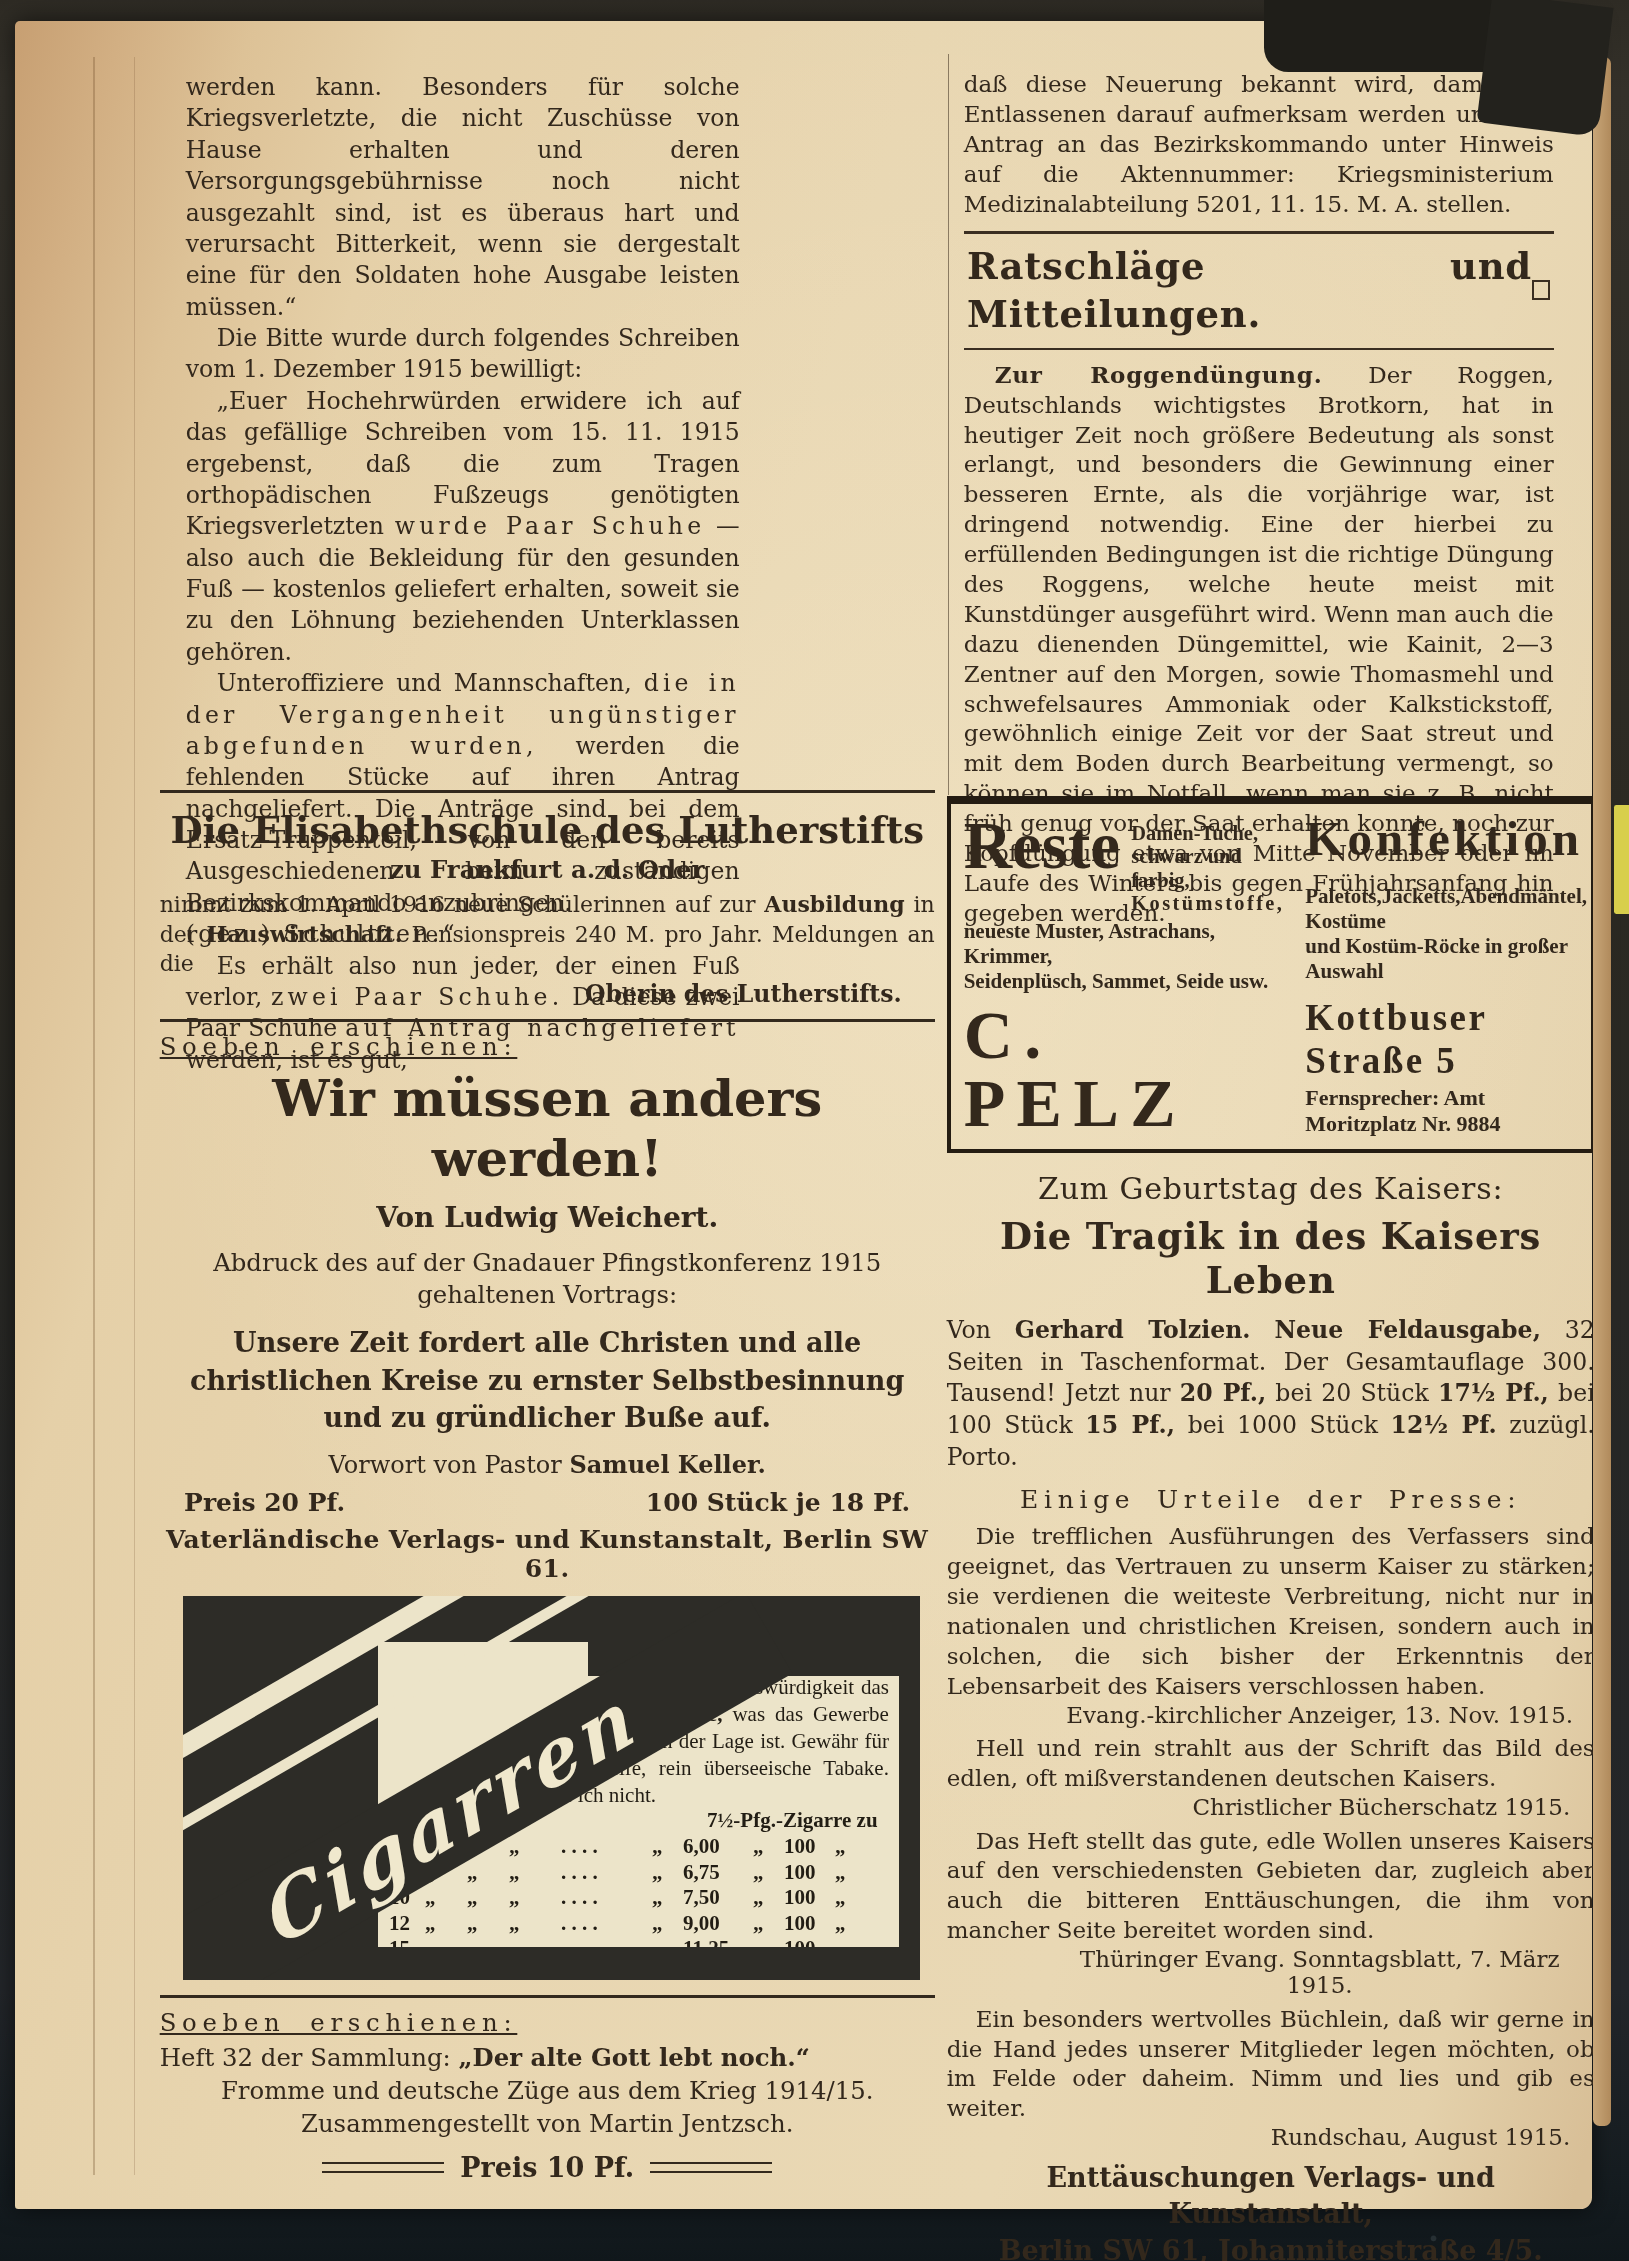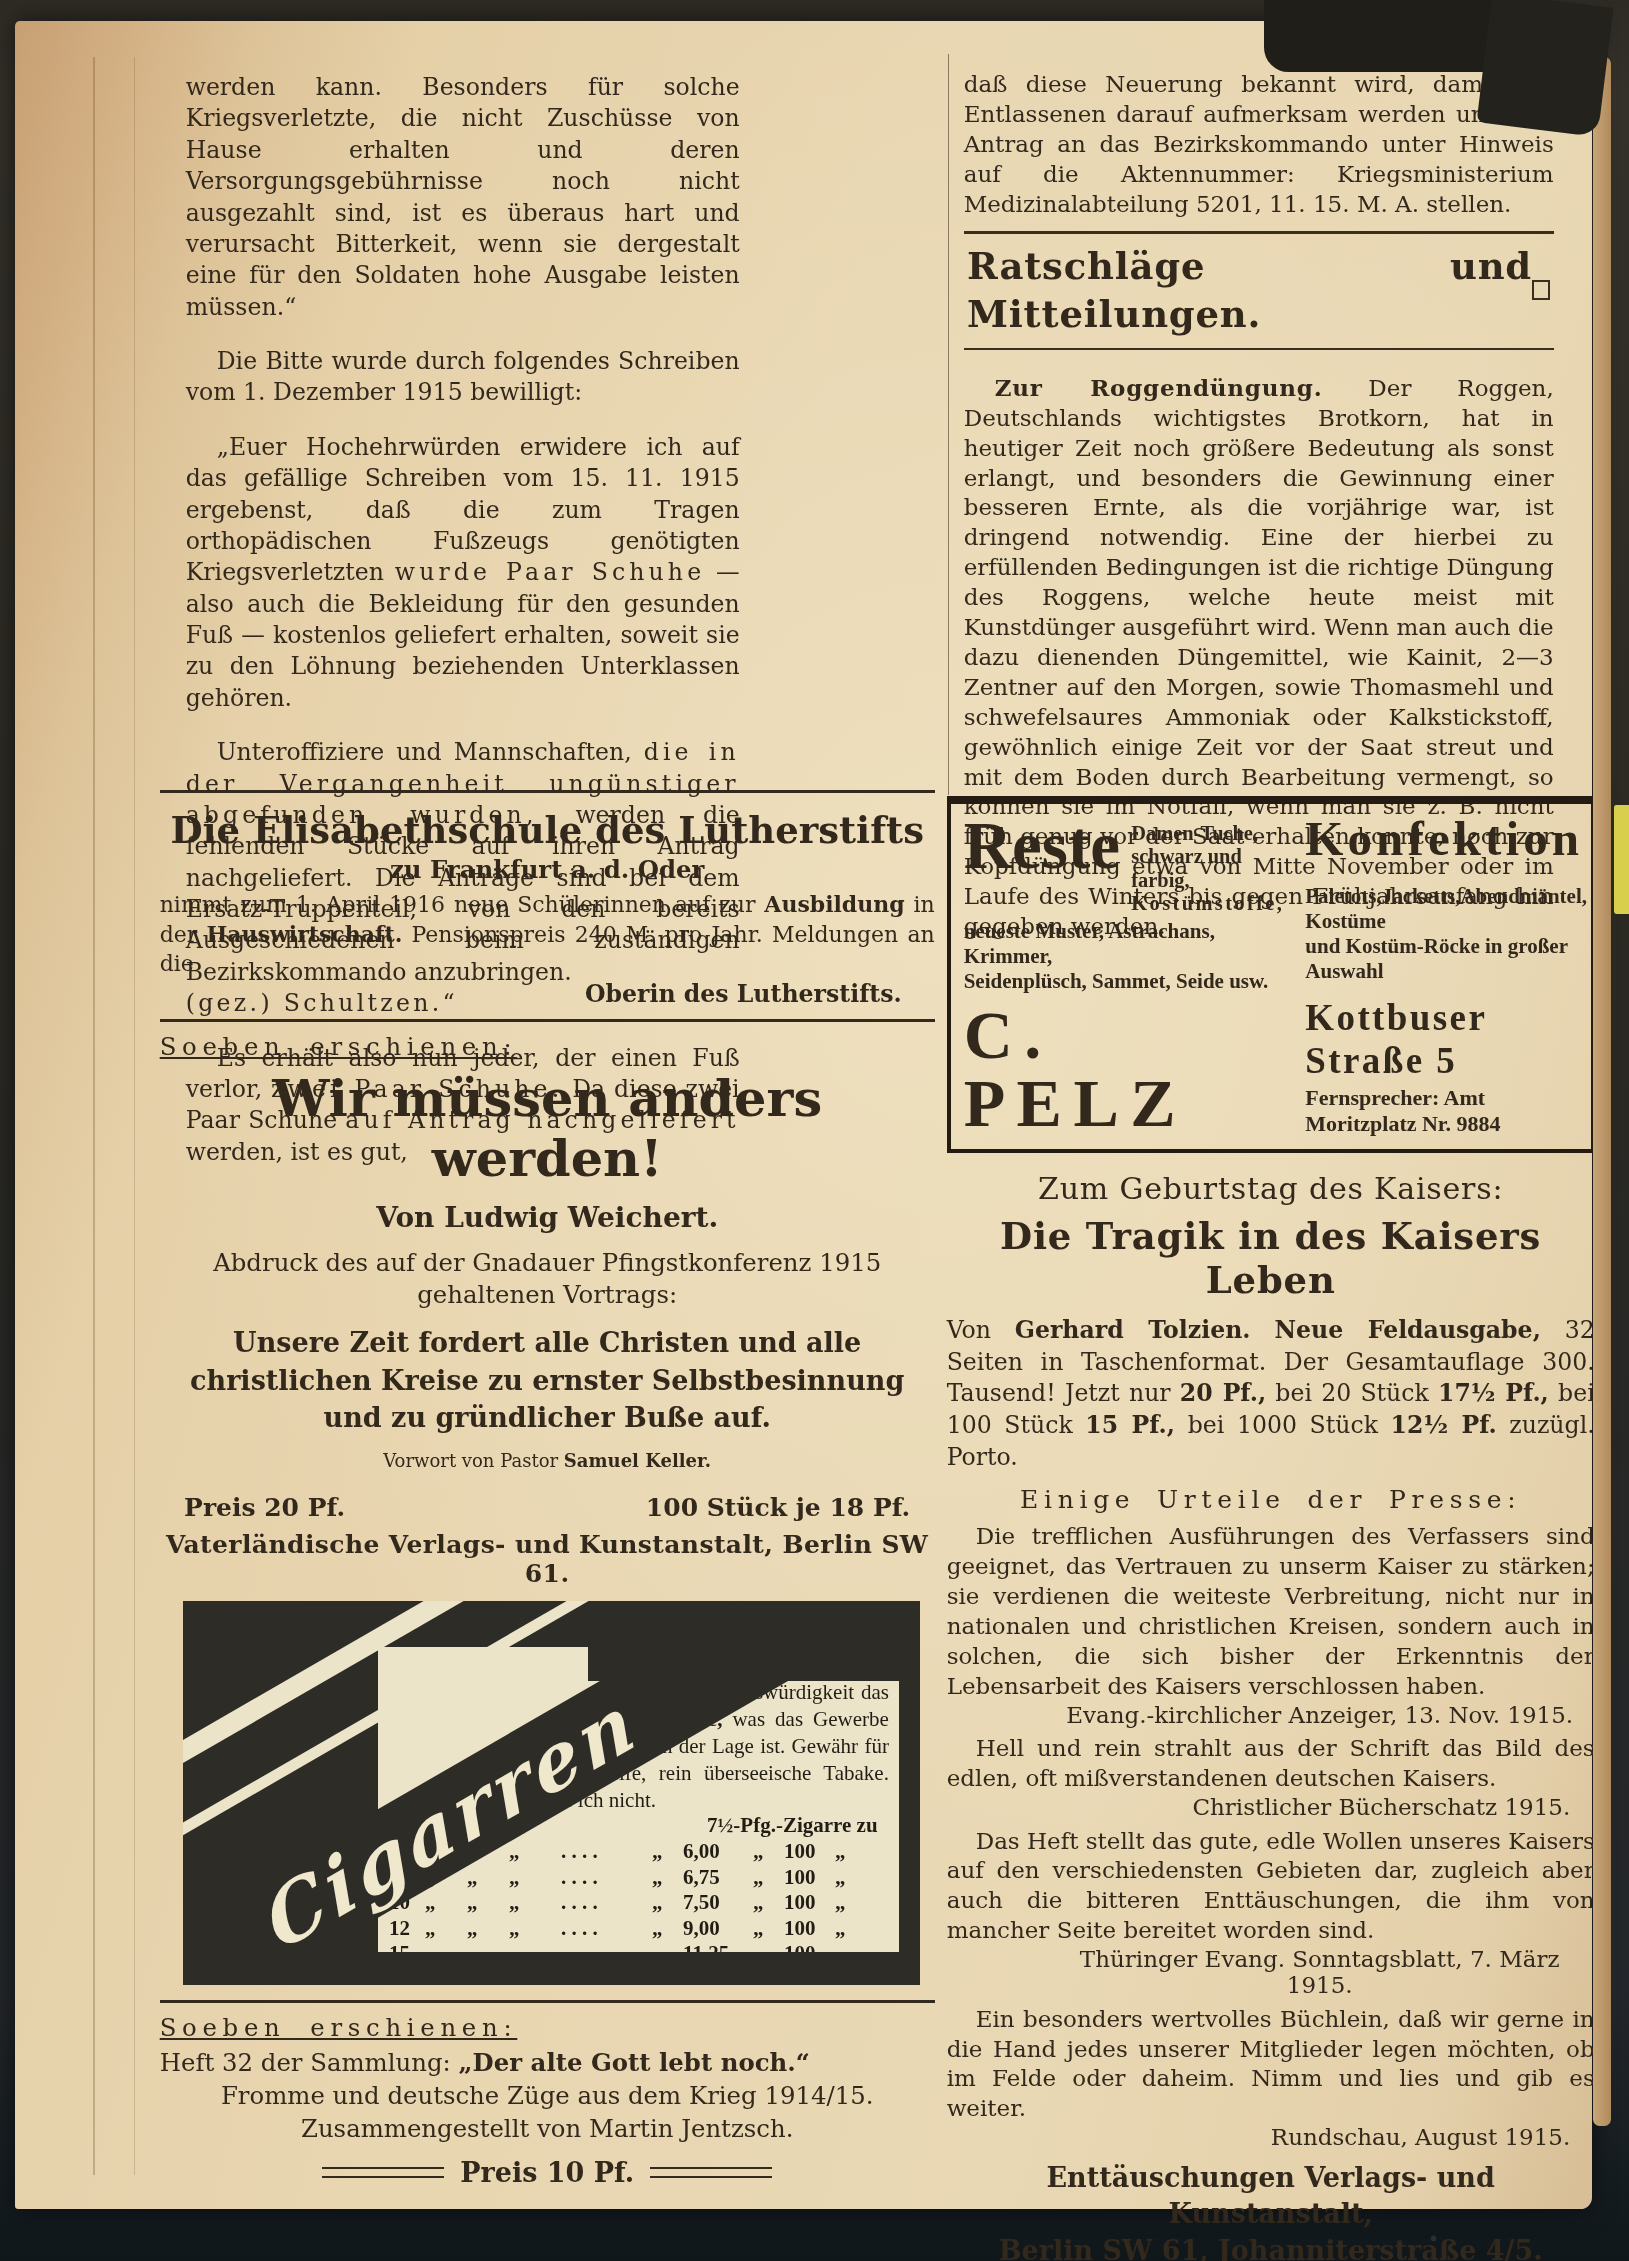--- a/index.html
+++ b/index.html
@@ -27,21 +27,21 @@
     transform:rotate(7deg);border-radius:0 0 21px 8.1px;}
   .bookmark-tab{position:absolute;left:1614px;top:805px;width:14.7px;height:109px;background:#d8cf4c;border-radius:2.4px 0 0 2.4px;}
   
   .col{position:absolute;}
   #left-article{left:171px;top:51px;width:554px;font-size:23.6px;line-height:1.33;text-align:justify;}
   #right-article{left:949px;top:49px;width:590px;font-size:23px;line-height:1.3;text-align:justify;}
   #left-ads{left:145px;top:769px;width:775px;}
   #right-ads{left:932px;top:775px;width:648px;}
   .col-divider{position:absolute;left:933px;top:33px;width:1.6px;height:741px;background:rgba(60,45,30,.55);}
   p{margin:0;}
-  .ind{text-indent:31px;margin-top:23px;}
+  .ind{text-indent:31px;}
   .spaced{letter-spacing:4.1px;}
   .sig{text-align:left;padding-right:46px;letter-spacing:3.3px;}
   
   .sec-head{margin:11.4px 0 9.8px;border-top:3.3px solid #3a2e21;border-bottom:2.4px solid #3a2e21;
     padding:8.1px 3.3px 9.8px;display:flex;justify-content:space-between;align-items:center;}
   .sec-head .t{font-size:37px;font-weight:bold;letter-spacing:0.8px;}
   .sec-box{width:16.3px;height:16.3px;border:2.4px solid #3a2e21;}
   .lead-bold{font-weight:bold;letter-spacing:0.8px;}
   
   .rule{border:none;border-top:3.3px solid #33291d;margin:0 0 9.8px;}
@@ -51,21 +51,21 @@
   .elis-sub{font-size:24.4px;font-weight:bold;text-align:center;margin:3.3px 0 6.5px;}
   .elis-body{font-size:22px;line-height:1.3;text-align:justify;}
   .elis-close{font-size:23.6px;font-weight:bold;text-align:right;padding-right:33px;margin:1.6px 0 11.4px;}
   
   .kicker{font-size:24.4px;letter-spacing:5.7px;word-spacing:11.4px;margin:8.1px 0 4.9px;text-decoration:underline;}
   
   .wm-title{font-size:51px;font-weight:bold;text-align:center;margin:6.5px 0 13px;}
   .wm-by{font-size:28px;font-weight:bold;text-align:center;margin-bottom:13px;}
   .wm-sub{font-size:24.4px;text-align:center;line-height:1.35;margin-bottom:11.4px;}
   .wm-claim{font-size:27px;font-weight:bold;text-align:center;line-height:1.4;margin-bottom:13px;}
-  .wm-fore{font-size:18px;text-align:center;margin-bottom:22px;}
+  .wm-fore{font-size:24px;text-align:center;margin-bottom:9px;}
   .wm-price{display:flex;justify-content:space-between;padding:0 24.4px;font-size:25px;font-weight:bold;margin-bottom:8.1px;}
   .wm-pub{font-size:25px;font-weight:bold;text-align:center;margin-bottom:13px;letter-spacing:0.4px;}
   
   .cigar-ad{position:relative;width:737px;height:384px;margin:3.3px 0 14.7px 23px;background:#2d2c27;overflow:hidden;
     font-family:"Liberation Serif",serif;color:#221d14;}
   .cigar-inner{position:absolute;left:195px;right:21px;top:46px;bottom:33px;background:#ece4c9;z-index:1;
     padding:4.9px 9.8px 3.3px 11.4px;overflow:hidden;}
   .cigar-topbar{position:absolute;left:55%;right:0;top:46px;height:34px;background:#2d2c27;z-index:2;}
   .cigar-band{position:absolute;left:-98px;top:173px;width:733px;height:94px;background:#2d2c27;z-index:3;
     transform:rotate(-30deg);display:flex;align-items:center;justify-content:center;}

